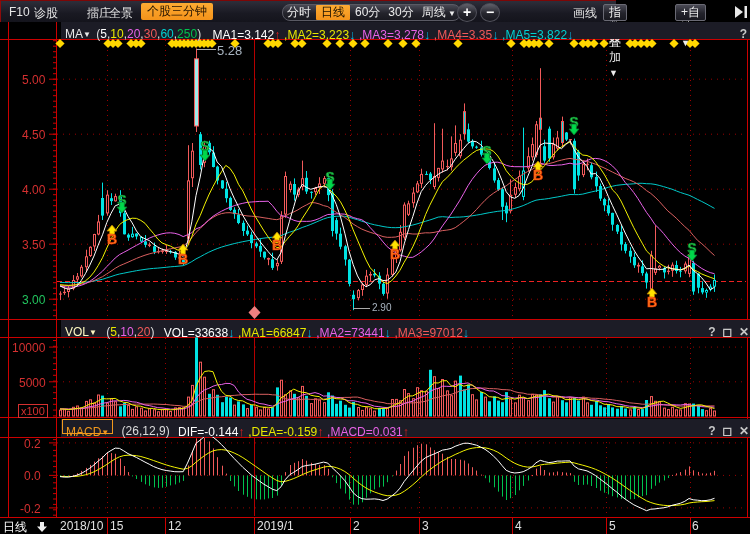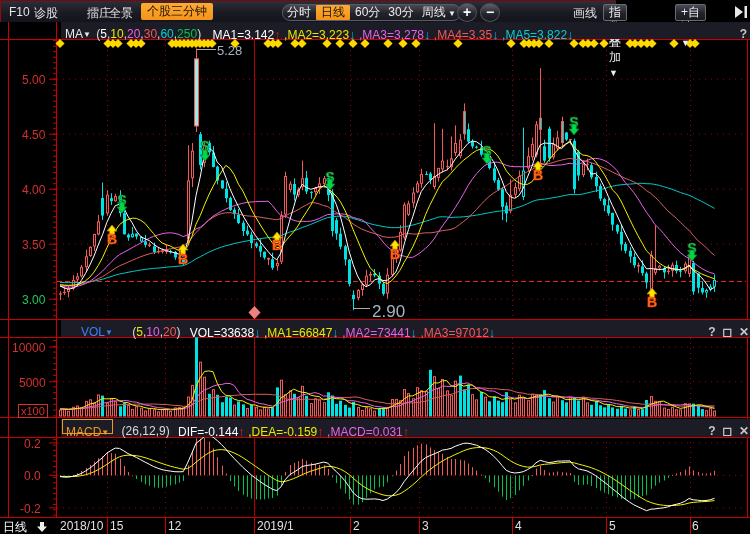--- a/index.html
+++ b/index.html
@@ -1051,22 +1051,22 @@
  <span style="margin-left:4px;color:#e8e8e8">MA<span style="font-size:8px">▼</span></span>
  <span style="margin-left:2px">(<span style="color:#fff">5</span>,<span style="color:#e8e800">10</span>,<span style="color:#e862e8">20</span>,<span style="color:#f25a5a">30</span>,<span style="color:#00d2d2">60</span>,<span style="color:#00c24e">250</span>)</span>
  <span style="margin-left:8px;color:#fff">MA1=3.142<b style="color:#e02020;font-size:13px">↑</b></span>
  <span style="color:#e8e800">,MA2=3.223<b style="color:#00b8e8;font-size:13px">↓</b></span>
  <span style="color:#e862e8">,MA3=3.278<b style="color:#00b8e8;font-size:13px">↓</b></span>
  <span style="color:#f25a5a">,MA4=3.35<b style="color:#00b8e8;font-size:13px">↓</b></span>
  <span style="color:#00d2d2">,MA5=3.822<b style="color:#00b8e8;font-size:13px">↓</b></span>
  <span style="position:absolute;right:8px;color:#c8c8c8;font-weight:bold">?</span>
 </div>
 <div class="lg" style="top:320px">
- <span style="margin-left:20px;color:#3b82f6">VOL<span style="font-size:8px">▼</span></span>
- <span style="margin-left:16px">(<span style="color:#e8e800">5</span>,<span style="color:#e862e8">10</span>,<span style="color:#f25a5a">20</span>)</span>
+ <span style="margin-left:4px;color:#fef9c3">VOL<span style="font-size:8px">▼</span></span>
+ <span style="margin-left:6px">(<span style="color:#e8e800">5</span>,<span style="color:#e862e8">10</span>,<span style="color:#f25a5a">20</span>)</span>
  <span style="margin-left:6px;color:#fff">VOL=33638<b style="color:#00b8e8;font-size:13px">↓</b></span>
  <span style="color:#e8e800">,MA1=66847<b style="color:#00b8e8;font-size:13px">↓</b></span>
  <span style="color:#e862e8">,MA2=73441<b style="color:#00b8e8;font-size:13px">↓</b></span>
  <span style="color:#f25a5a">,MA3=97012<b style="color:#00b8e8;font-size:13px">↓</b></span>
  <span style="position:absolute;right:6px;color:#c8c8c8;font-weight:bold">?&nbsp; ◻&nbsp; ✕</span>
 </div>
 <div class="lg" style="top:419px;height:18px">
  <span style="margin-left:1px;color:#f2991d;border:1px solid #f2991d;padding:0 3px;height:15px;display:inline-block">MACD<span style="font-size:8px">▼</span></span>
  <span style="margin-left:5px">(26,12,9)</span>
  <span style="margin-left:5px;color:#fff">DIF=-0.144<b style="color:#e02020;font-size:13px">↑</b></span>
@@ -1079,21 +1079,21 @@
 <div class="axl" style="left:22px;top:183px">4.00</div>
 <div class="axl" style="left:22px;top:238px">3.50</div>
 <div class="axl" style="left:22px;top:293px;color:#22c55e">3.00</div>
 <div class="axl" style="left:12px;top:341px">10000</div>
 <div class="axl" style="left:19px;top:376px">5000</div>
 <div class="axl" style="left:18px;top:404px;border:1px solid #d43030;padding:0 2px;font-size:11px">x100</div>
 <div class="axl" style="left:24px;top:437px">0.2</div>
 <div class="axl" style="left:24px;top:469px">0.0</div>
 <div class="axl" style="left:20px;top:502px">-0.2</div>
 <div class="abs" style="left:217px;top:43px;font-size:13px;color:#a8b4c0">5.28</div>
-<div class="abs" style="left:372px;top:302px;font-size:17px;color:#a8b4c0">2.90</div>
+<div class="abs" style="left:372px;top:302px;font-size:10px;color:#a8b4c0">2.90</div>
 <div class="btm">
  <div class="abs" style="left:3px;top:1px;color:#fff">日线</div>
  <svg class="abs" style="left:36px;top:3px" width="12" height="12">
       <path d="M6 11 L11 5.5 L8 5.5 L8 1 L4 1 L4 5.5 L1 5.5 Z" fill="#eee"></path>
     </svg>
  <div class="abs" style="left:60px;top:1px">2018/10</div>
  <div class="abs" style="left:110px;top:1px">15</div>
  <div class="abs" style="left:168px;top:1px">12</div>
  <div class="abs" style="left:257px;top:1px">2019/1</div>
  <div class="abs" style="left:353px;top:1px">2</div>

